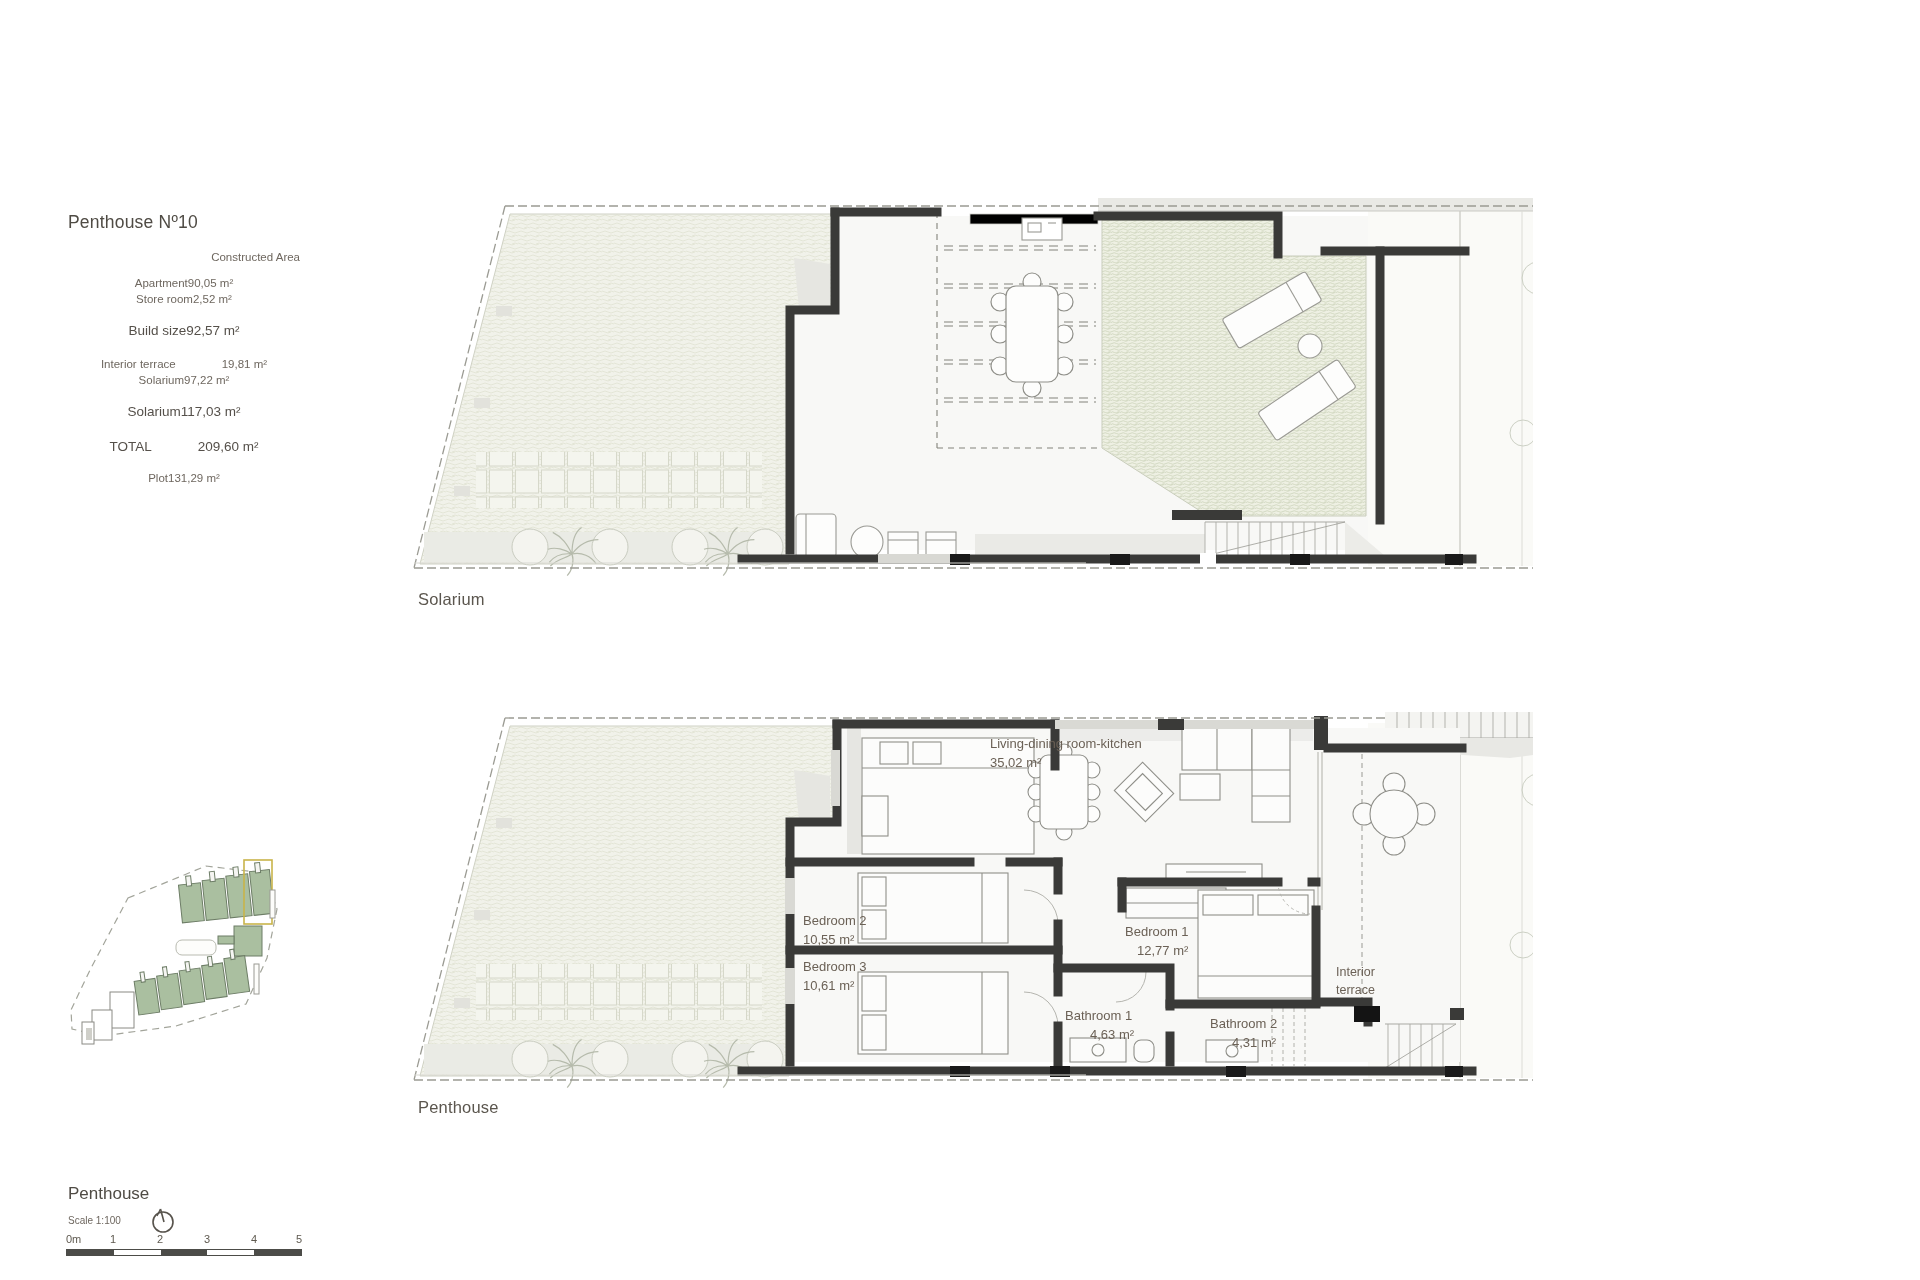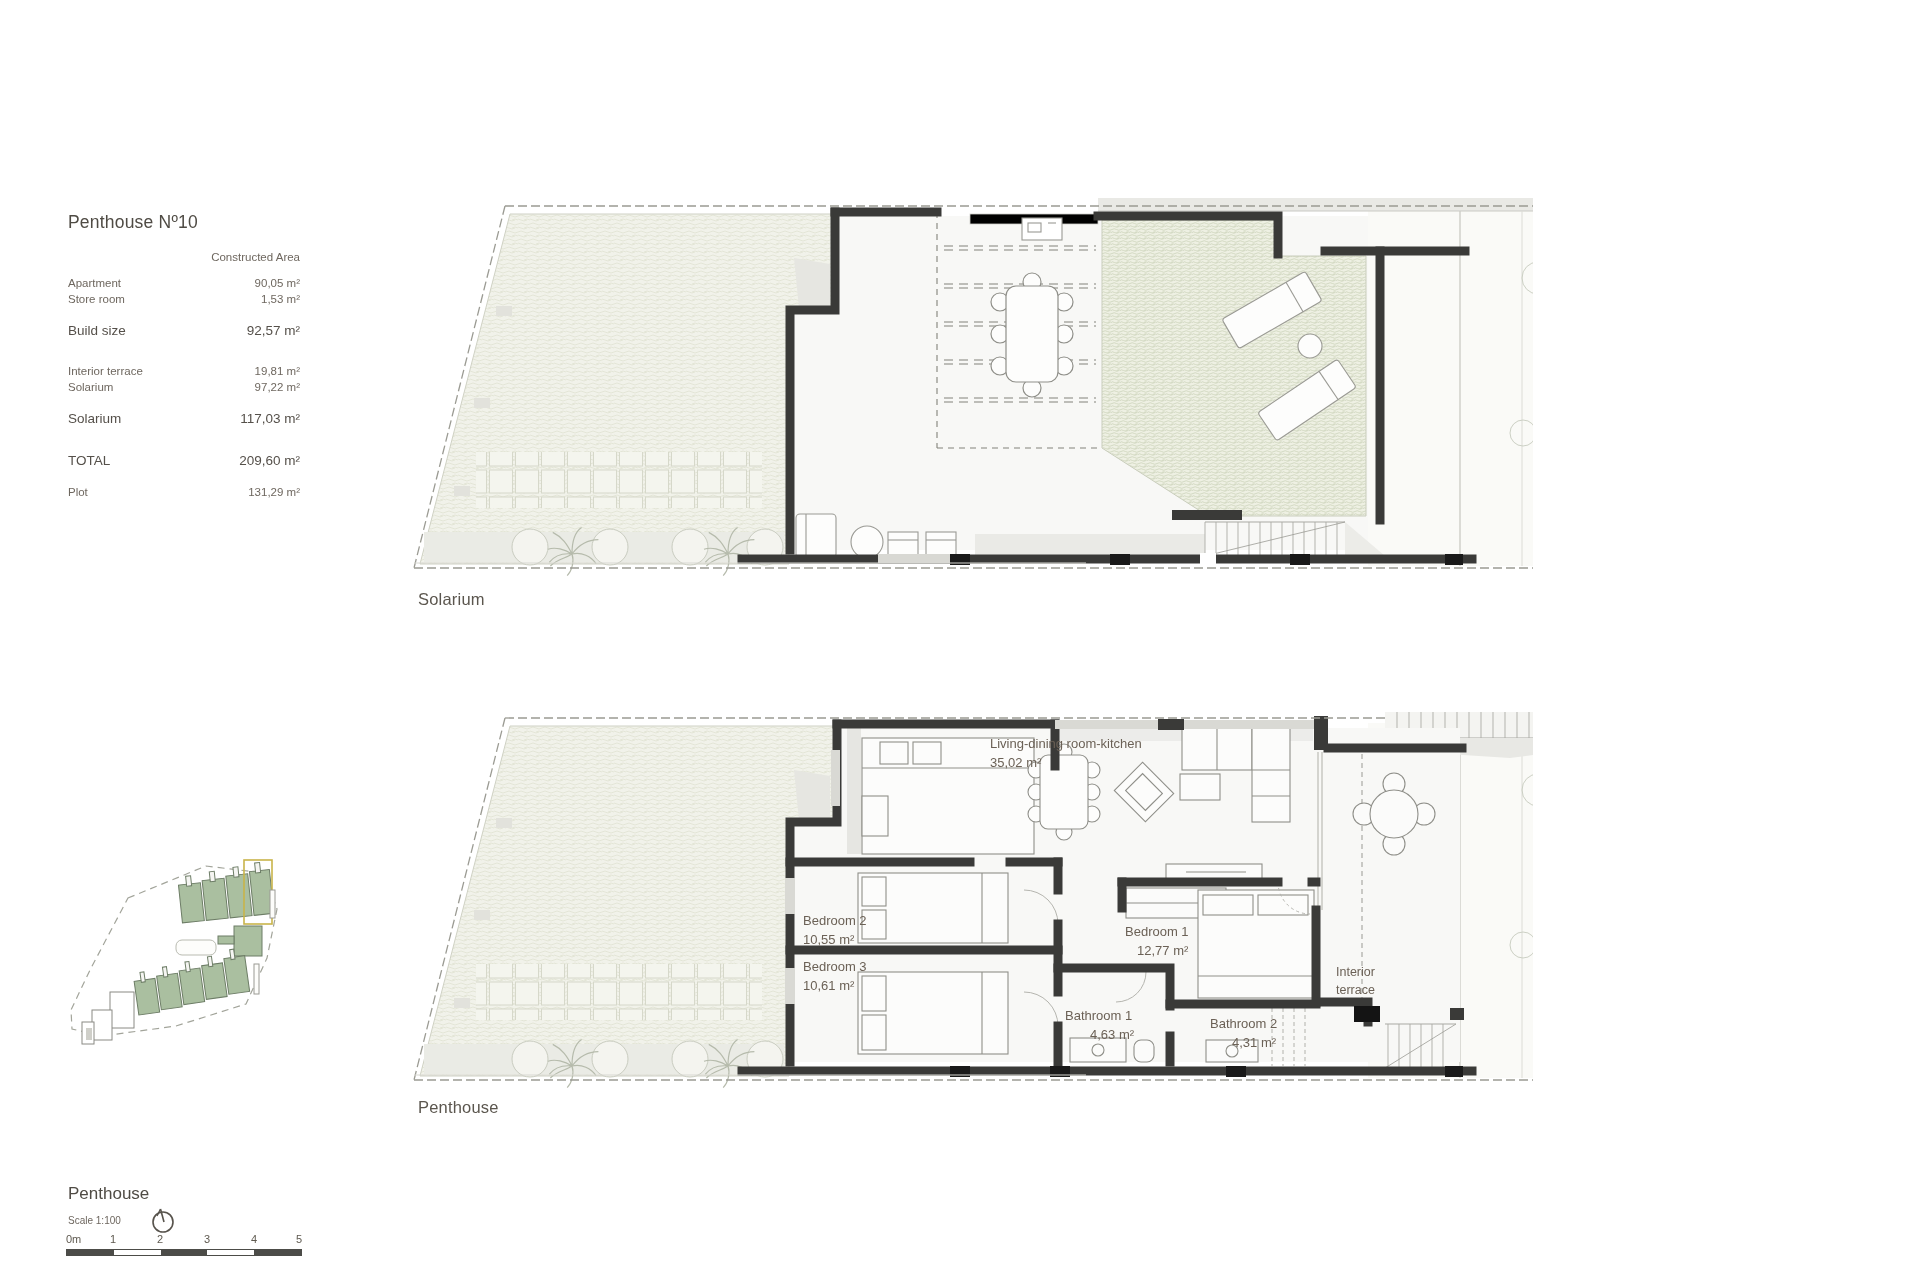--- a/index.html
+++ b/index.html
@@ -2,24 +2,24 @@
 <html><head>
 <meta charset="utf-8">
 <style>
   html,body{margin:0;padding:0;background:#fff;}
   .page{position:relative;width:1533px;height:1280px;background:#ffffff;overflow:hidden;
         font-family:"Liberation Sans",sans-serif;color:#57534c;}
   svg text{font-family:"Liberation Sans",sans-serif;}
   
   .info{position:absolute;left:68px;top:212px;width:232px;}
   .info h1{font-size:17.5px;font-weight:400;margin:0;color:#4f4b44;letter-spacing:.2px;}
-  .irow{display:flex;justify-content:space-between;font-size:11.5px;line-height:16px;color:#6e675f;}
+  .irow{display:flex;justify-content:center;font-size:11.5px;line-height:16px;color:#6e675f;}
   .irow.hdr{justify-content:flex-end;margin-top:16px;margin-bottom:10px;}
   .irow.big{font-size:13.5px;line-height:19px;color:#55504a;}
-  .mt14{margin-top:14px;} .mt16{margin-top:23px;gap:46px;}
+  .mt14{margin-top:14px;} .mt16{margin-top:16px;gap:46px;}
   
   .caption{position:absolute;font-size:16.5px;color:#5b564e;letter-spacing:.2px;}
   
   .floor-title{position:absolute;left:68px;top:1184px;font-size:17px;color:#4f4b44;}
   .scale-label{position:absolute;left:68px;top:1215px;font-size:10px;color:#6e675f;}
   .north{position:absolute;left:148px;top:1206px;}
   .scalebar{position:absolute;left:66px;top:1233px;width:236px;height:30px;}
   .ticks{position:relative;height:14px;font-size:11px;color:#5e594f;}
   .ticks span{position:absolute;top:0;}
   .bar{margin-top:2px;height:7px;border:1px solid #4c4c48;display:flex;box-sizing:border-box;}
@@ -36,21 +36,21 @@
     <h1>Penthouse Nº10</h1>
     <div class="irow hdr">
       <span>Constructed Area</span>
     </div>
     <div class="irow">
       <span>Apartment</span>
         <span>90,05 m²</span>
     </div>
     <div class="irow">
       <span>Store room</span>
-        <span>1,53 m²</span>
+        <span>2,52 m²</span>
     </div>
     <div class="irow big mt14">
       <span>Build size</span>
         <span>92,57 m²</span>
     </div>
     <div class="irow mt16">
       <span>Interior terrace</span>
         <span>19,81 m²</span>
     </div>
     <div class="irow">

